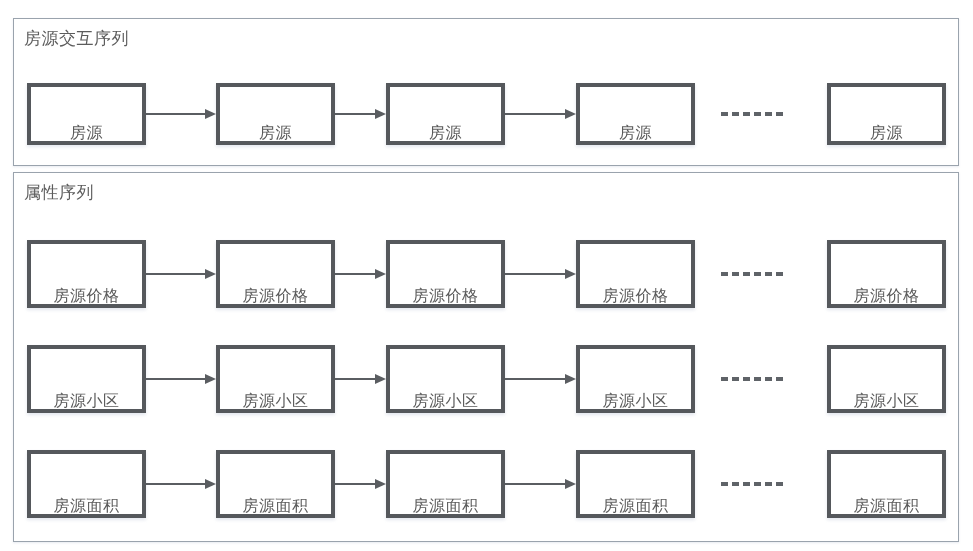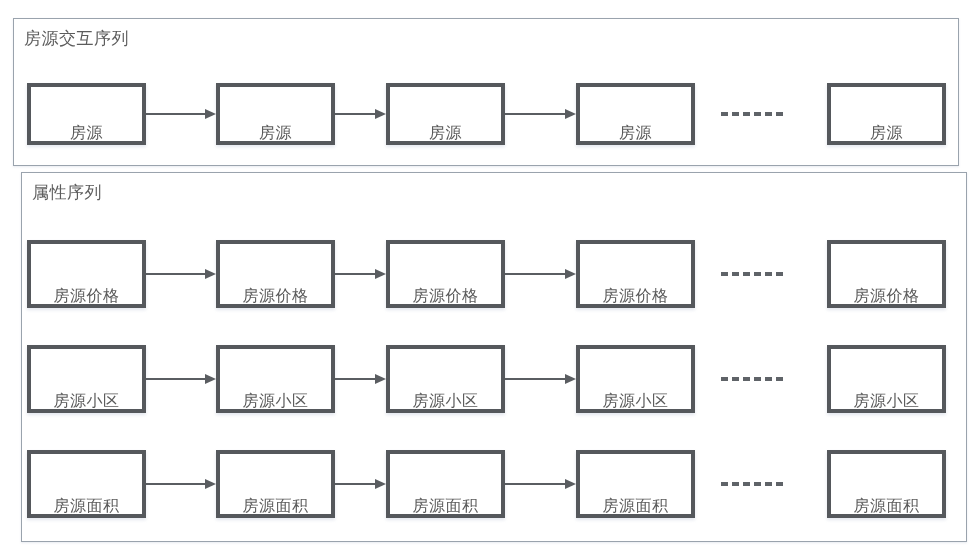--- a/index.html
+++ b/index.html
@@ -30,21 +30,21 @@
     box-sizing: border-box;
     box-shadow: 0 1px 2px rgba(120,140,170,0.18);
   }
   #panel-interaction {
     left: 13px;
     top: 18px;
     width: 946px;
     height: 148px;
   }
   #panel-attributes {
-    left: 21px;
+    left: 13px;
     top: 172px;
     width: 946px;
     height: 370px;
   }
 
   .panel-title {
     position: absolute;
     left: 10px;
     top: 8px;
     font-size: 17px;

